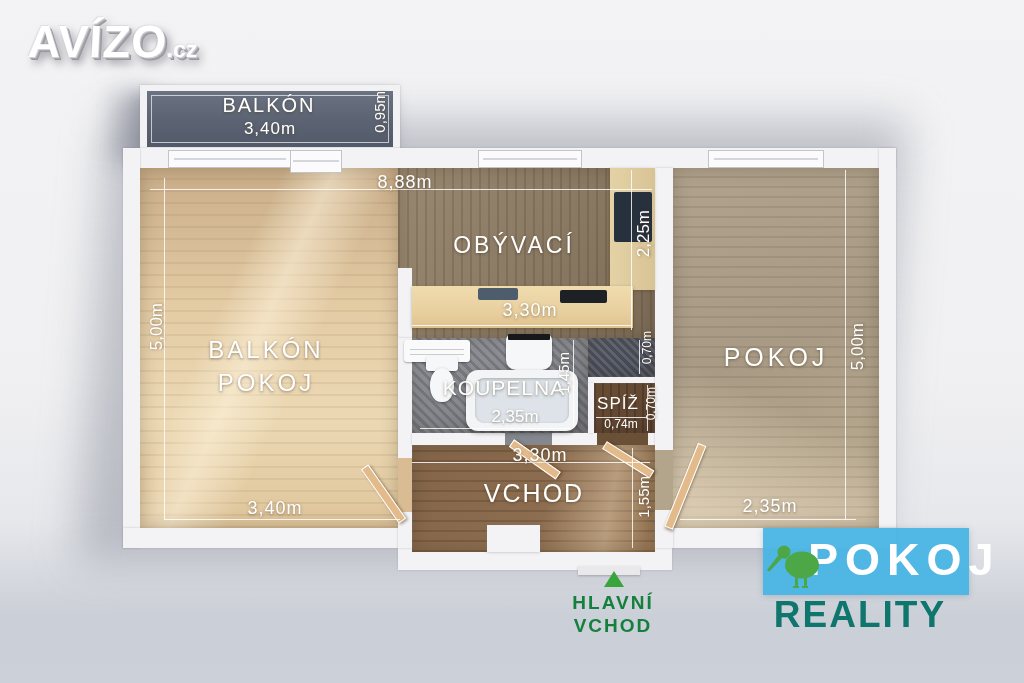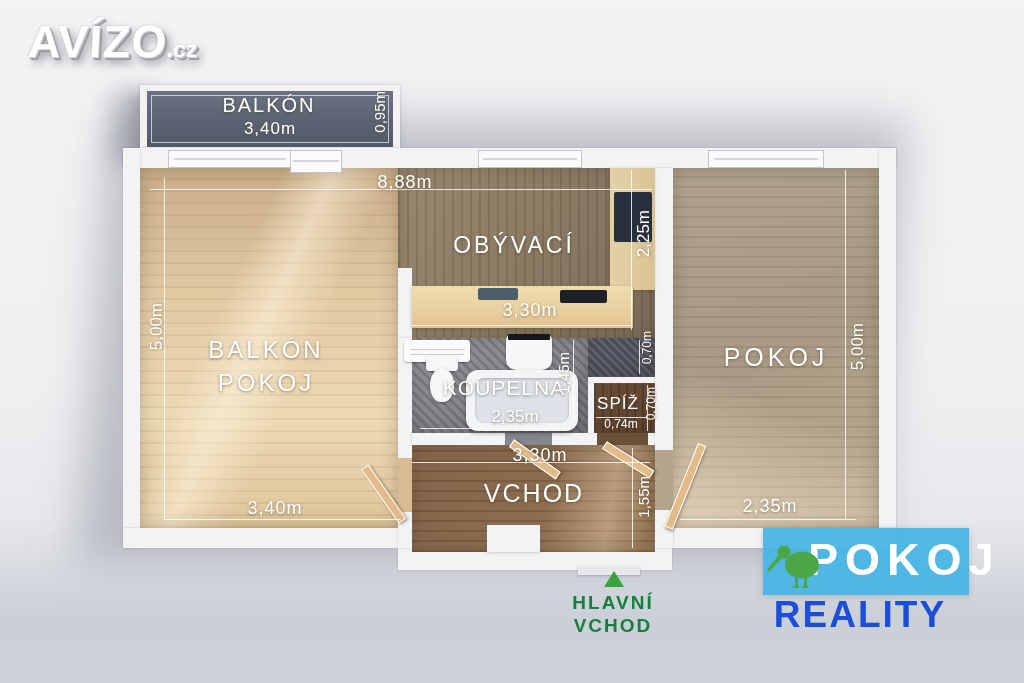--- a/index.html
+++ b/index.html
@@ -170,21 +170,21 @@
   #avizo{left:28px;top:16px;font-weight:900;color:#fff;font-size:45px;letter-spacing:1px;
          transform:skewX(-3deg);
          text-shadow:1px 1px 0 #cfcfd4,2px 2px 0 #a9a9b0,3px 3px 0 #97979e,5px 6px 10px rgba(60,60,72,.55),-1px -1px 0 #e4e4e8;}
   #avizo-suffix{font-size:23px;font-weight:900;letter-spacing:0;}
 
   
   #kiwi-box{left:763px;top:528px;width:206px;height:67px;background:rgba(73,181,229,.95);
             box-shadow:0 1px 6px rgba(60,90,110,.25);}
   #kiwi-text{left:808px;top:534px;width:160px;color:#fff;font-size:45px;font-weight:900;letter-spacing:7px;text-align:center;}
   #kiwi-bird{left:766px;top:540px;width:60px;height:50px;}
-  #reality-text{left:752px;top:594px;width:216px;color:#1d4ed8;font-size:37px;font-weight:900;letter-spacing:2px;text-align:center;}
+  #reality-text{left:752px;top:594px;width:216px;color:#0f766e;font-size:37px;font-weight:900;letter-spacing:2px;text-align:center;}
 </style>
 </head>
 <body>
 
 <div class="abs" id="plan-shadow"></div>
 <div class="abs" id="balcony-shadow"></div>
 
 <div class="abs" id="balcony-frame"></div>
 <div class="abs" id="balcony-floor"></div>
 <div class="abs" id="balcony-outline"></div>

